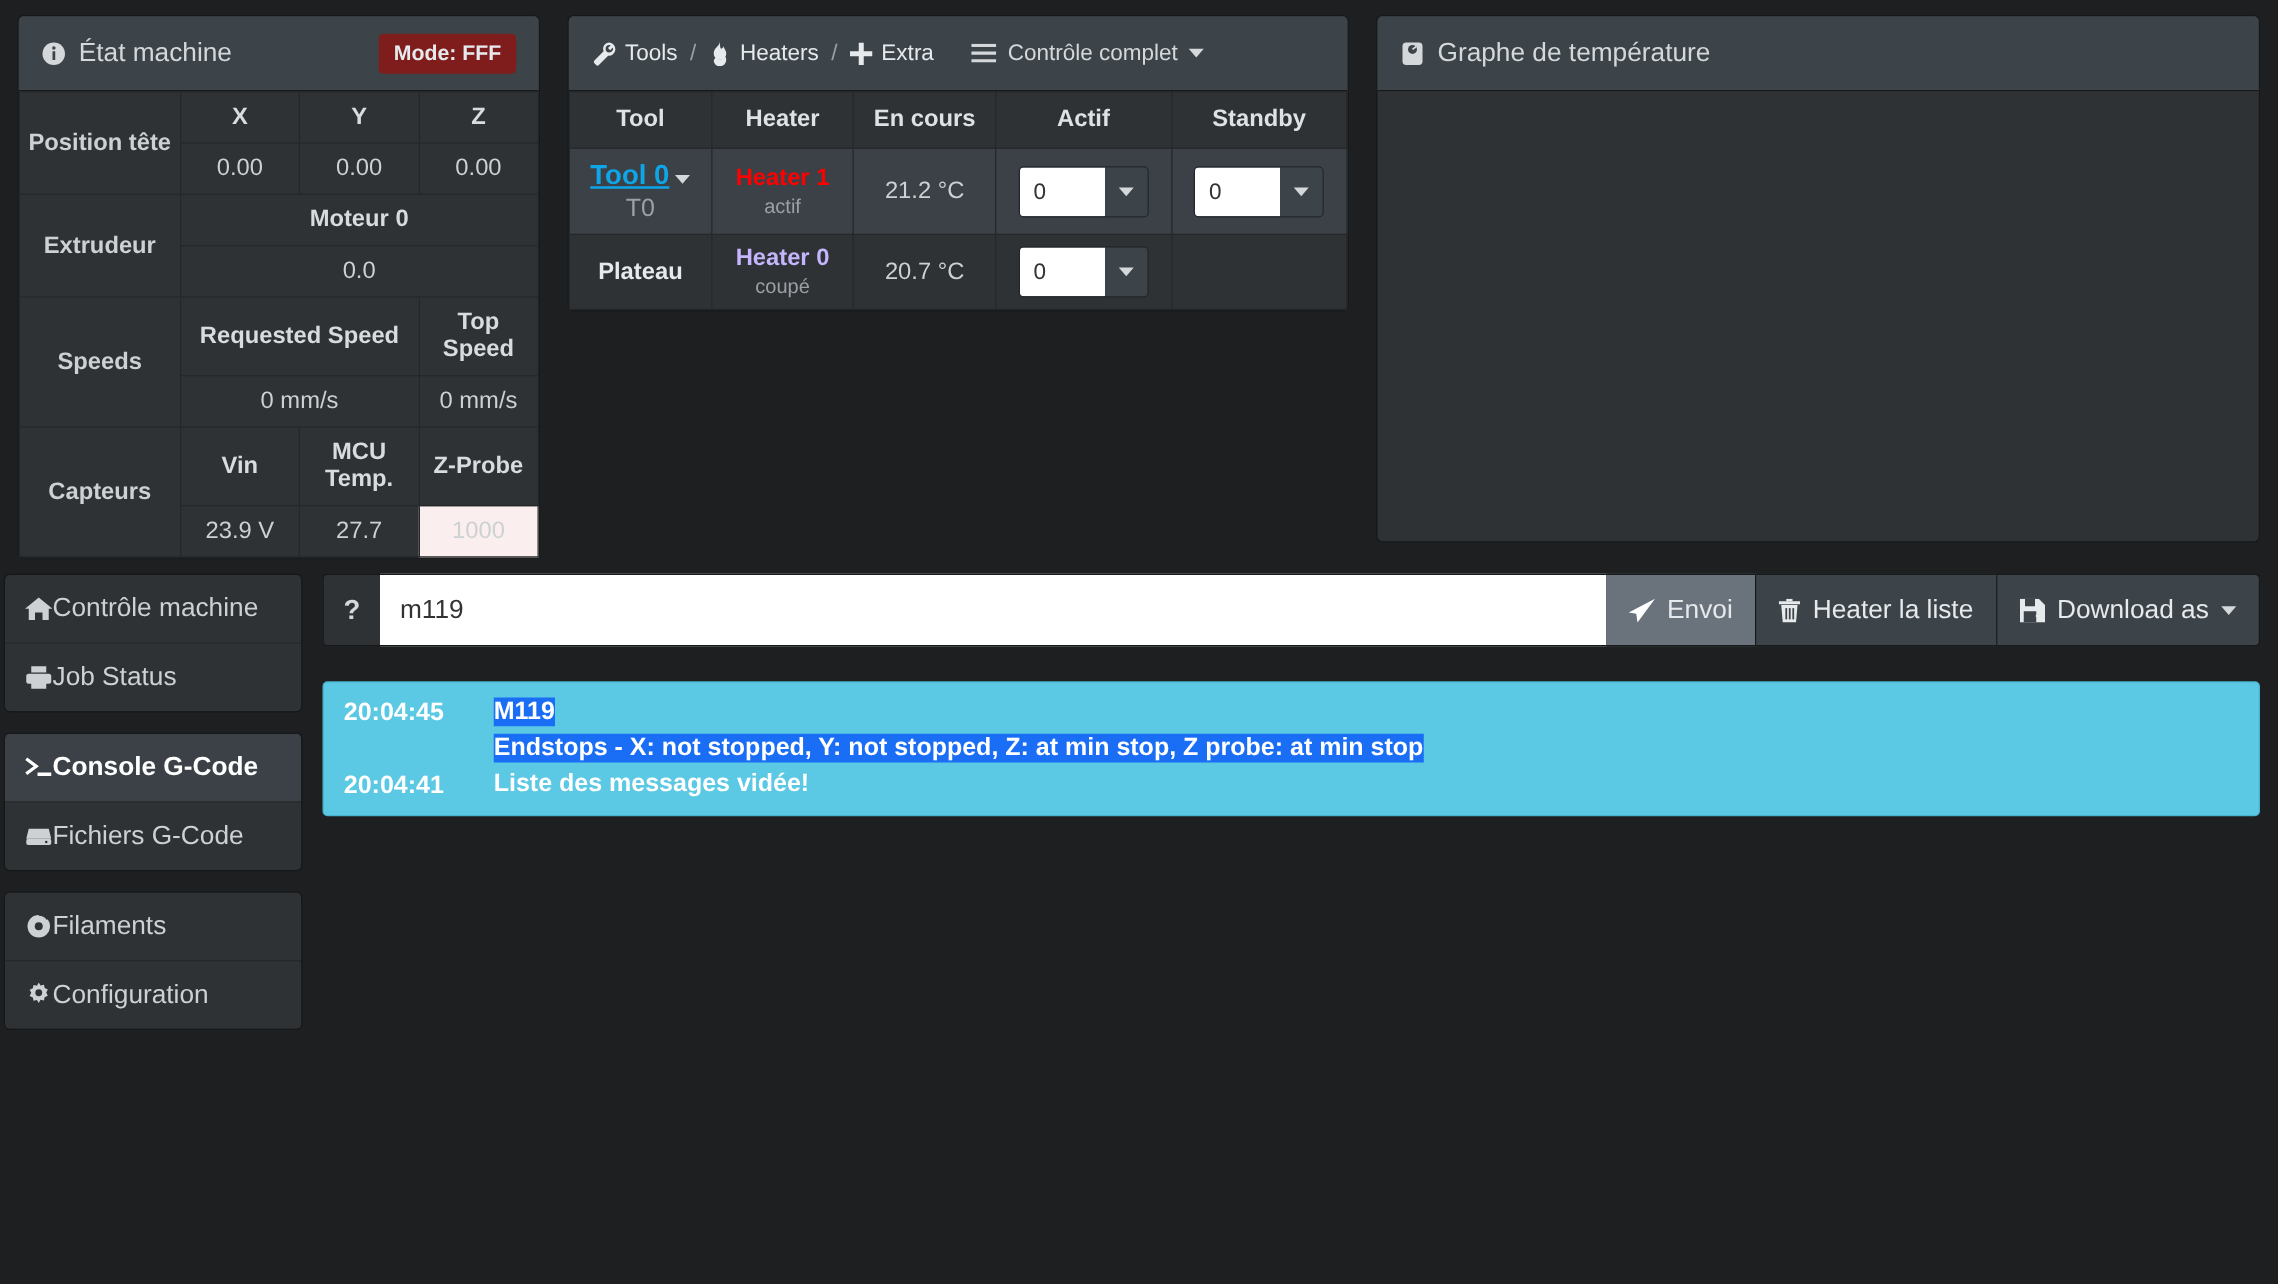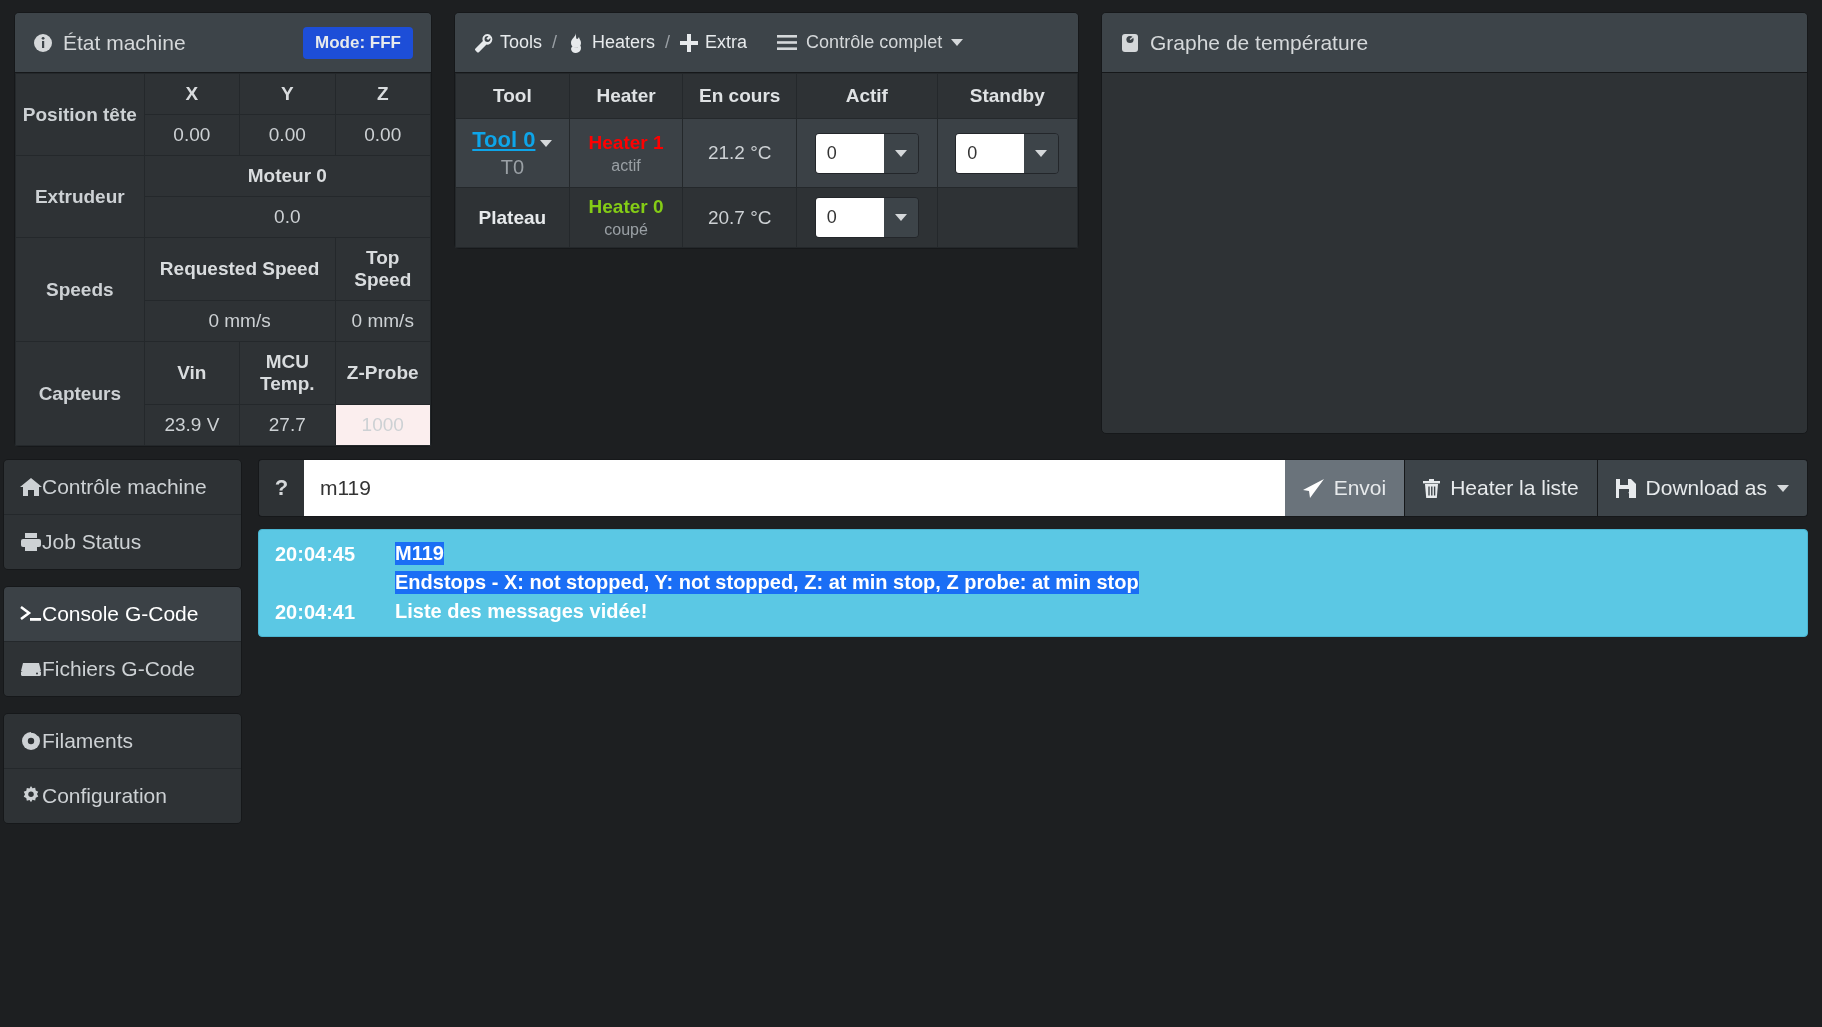--- a/index.html
+++ b/index.html
@@ -32,21 +32,21 @@
   .ico { display: inline-flex; align-items: center; justify-content: center; }
   .ico svg { display: block; }
 
   
   .toprow { display: flex; gap: 22px; padding: 12px 14px 0 14px; }
 
   
   .status { width: 418px; }
   .badge {
     margin-left: auto;
-    background: #1d4ed8;
+    background: #7f1d1d;
     color: #e7eaec;
     font-weight: bold;
     font-size: 17px;
     padding: 6px 12px;
     border-radius: 4px;
   }
   table.grid { width: 100%; border-collapse: collapse; table-layout: fixed; }
   table.grid td, table.grid th {
     border: 1px solid #24282b;
     color: #cdd1d4;
@@ -94,21 +94,21 @@
   
   .lower { display: flex; gap: 0; padding: 12px 0 0 0; }
   .sidebar { width: 248px; padding: 0 6px 0 3px; }
   .side-group { border: 1px solid #16181a; border-radius: 5px; overflow: hidden; margin-bottom: 16px; }
   .side-item {
     background: #2e3235; color: #cdd1d4; font-size: 21px;
     padding: 15px 16px; display: flex; align-items: center; 
     border-bottom: 1px solid #24282b;
   }
   .side-item:last-child { border-bottom: none; }
-  .side-item.active { background: #3b4146; color: #ffffff; }
+  .side-item.active { background: #3b4146; color: #ffffff; font-weight: bold; }
 
   .console { flex: 1; padding: 0 14px 0 10px; }
   .cmdbar { display: flex; height: 58px; }
   .qmark {
     width: 46px; background: #2e3235; border: 1px solid #16181a; border-right: none;
     border-radius: 4px 0 0 4px; color: #d5d8da; font-size: 22px; font-weight: bold;
     display: flex; align-items: center; justify-content: center;
   }
   .cmdinput {
     flex: 1; background: #fff; border: 1px solid #16181a; border-left: none; border-right: none;
@@ -117,21 +117,21 @@
   }
   .cbtn {
     background: #3d4449; color: #e7eaec; font-size: 21px;
     display: flex; align-items: center; gap: 10px; padding: 0 18px;
     border: 1px solid #16181a; border-left: none;
   }
   .cbtn.primary { background: #6a737b; }
   .cbtn:last-child { border-radius: 0 4px 4px 0; }
 
   .log {
-    margin-top: 12px; background: #5bc8e4; border: 1px solid #4ab4d0; border-radius: 4px;
+    margin-top: 28px; background: #5bc8e4; border: 1px solid #4ab4d0; border-radius: 4px;
     padding: 12px 16px;
   }
   .logrow { display: flex; align-items: flex-start; margin-bottom: 6px; }
   .logrow:last-child { margin-bottom: 0; }
   .logtime { width: 120px; color: #fff; font-weight: bold; font-size: 20px; flex: none; padding-top: 1px; }
   .logmsgs { display: flex; flex-direction: column; gap: 6px; }
   .logmsg { color: #fff; font-weight: bold; font-size: 20px; }
   .logmsg.sel { background: #1a6ef5; display: inline; align-self: flex-start; }
   .logmsg.plain { font-weight: bold; }
 </style>
@@ -288,21 +288,21 @@
                 <input type="text" value="0" style="">
                 <span class="spin-btn">
                     <span class="caret"></span>
                   </span>
               </span>
             </td>
           </tr>
           <tr>
             <td style="font-weight:bold;color:#e7eaec">Plateau</td>
             <td>
-              <div class="heater-name" style="color:#84cc16">Heater 0</div>
+              <div class="heater-name" style="color:#c4b5fd">Heater 0</div>
               <div class="heater-sub">coupé</div>
             </td>
             <td>20.7 °C</td>
             <td>
               <span class="spinner">
                 <input type="text" value="0" style="">
                 <span class="spin-btn">
                     <span class="caret"></span>
                   </span>
               </span>

